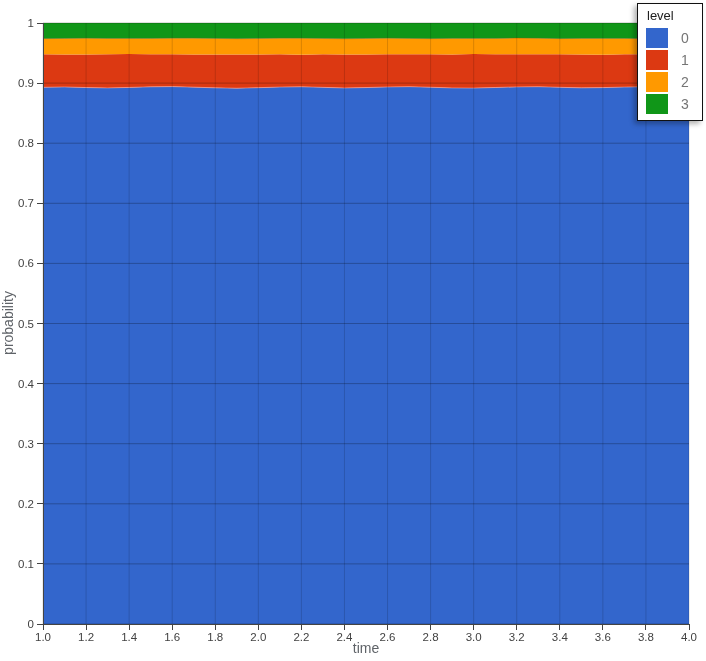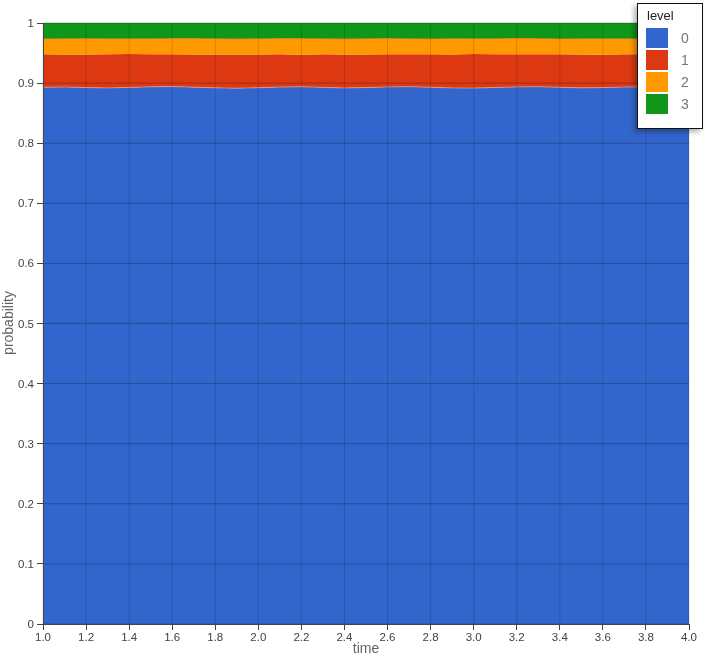--- a/index.html
+++ b/index.html
@@ -7,21 +7,21 @@
     position:relative;width:706px;height:661px;background:#ffffff;overflow:hidden;
     font-family:"Liberation Sans",sans-serif;
   }
   svg{position:absolute;left:0;top:0;display:block;}
   .tick-label{font-family:"Liberation Sans",sans-serif;font-size:11.5px;fill:#424242;}
   .axis-title{font-family:"Liberation Sans",sans-serif;font-size:14px;fill:#5f6368;}
   .legend{
     position:absolute;left:637px;top:3px;width:66px;box-sizing:border-box;
     background:#ffffff;border:1.5px solid #111111;
     box-shadow:-3px 3px 5px rgba(0,0,0,0.30);
-    padding:4px 0 13px 8px;z-index:5;
+    padding:4px 0 5px 8px;z-index:5;
   }
   .legend-title{font-size:13px;color:#212121;margin:0 0 4px 1px;}
   .legend-item{display:flex;align-items:center;margin-bottom:1px;height:21px;}
   .swatch{display:inline-block;width:22px;height:20px;flex:0 0 22px;}
   .legend-label{margin-left:13px;font-size:14px;color:#757575;line-height:20px;}
 </style>
 </head>
 <body>
 
 <div class="stage">

